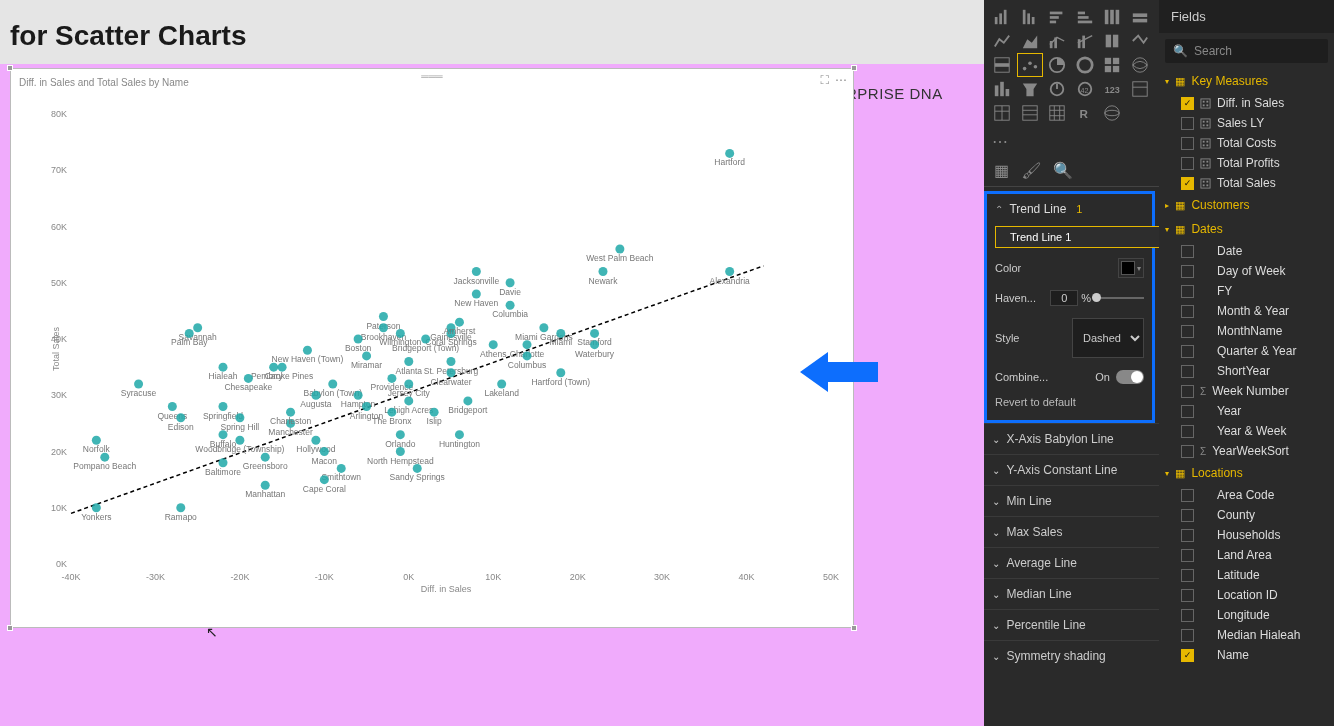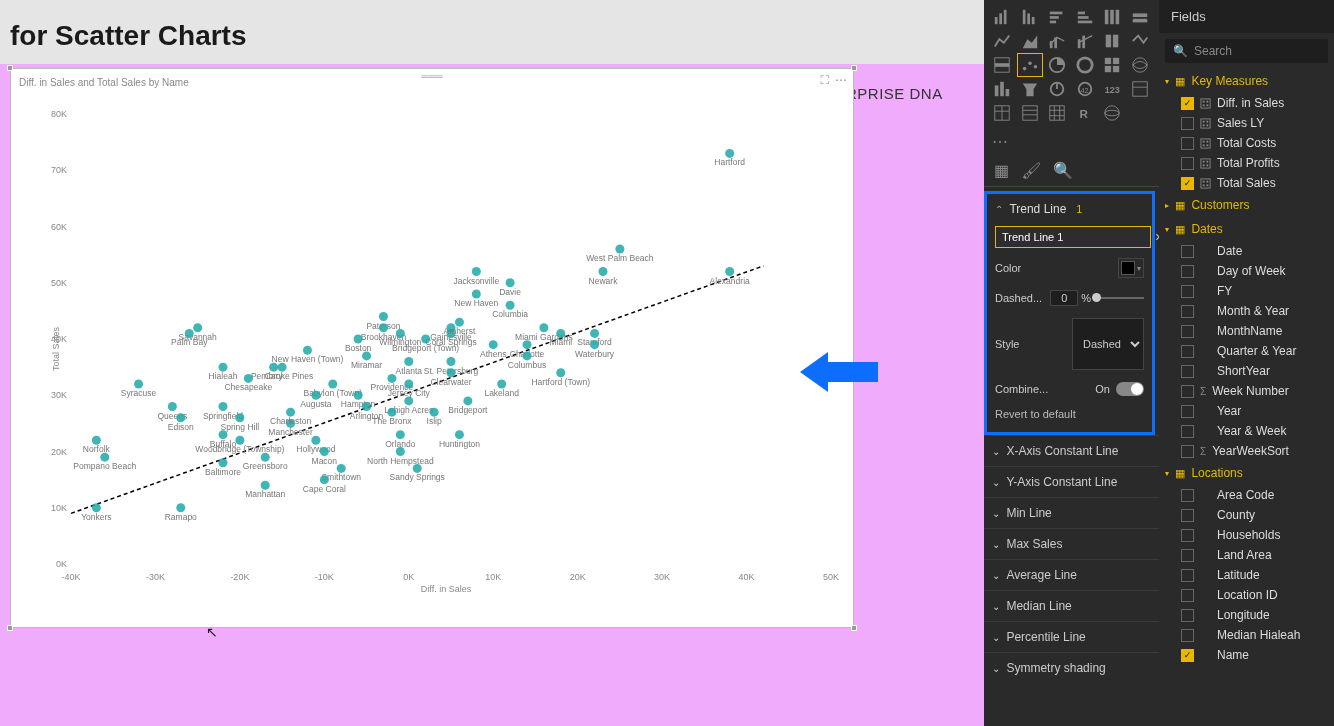--- a/index.html
+++ b/index.html
@@ -29,29 +29,29 @@
 .viz-icon { width: 24px; height: 22px; display: flex; align-items: center; justify-content: center; color: #888; cursor: pointer; }
 .viz-icon.selected { outline: 1px solid #e6b800; }
 .viz-tabs { display: flex; gap: 12px; padding: 8px 10px 6px 10px; border-bottom: 1px solid #444; }
 .viz-tab { color: #888; font-size: 16px; cursor: pointer; }
 .viz-tab.active { color: #fff; }
 .analytics-section { border: 3px solid #0d6efd; margin: 4px 4px 0 0; padding: 2px 0 6px 0; }
 .acc-head { display: flex; align-items: center; gap: 6px; padding: 6px 8px; font-size: 12px; color: #ddd; cursor: pointer; }
 .acc-head .chev { font-size: 10px; color: #aaa; }
 .acc-head .count { color: #e6b800; font-size: 11px; margin-left: 4px; }
 .trend-name-row { display:flex;align-items:center;gap:4px;padding:4px 8px; }
-.trend-name-input { flex:1; background:#2d2d2d; border:1px solid #e6b800; color:#fff; font-size:11px; padding:4px 6px; }
+.trend-name-input { flex:1; background:#2d2d2d; border:1px solid #e6b800; color:#fff; font-size:11px; padding:4px 14px; }
 .trend-close{ color:#ccc; font-size:14px; cursor:pointer; }
 .prop-row { display: flex; align-items: center; justify-content: space-between; padding: 6px 8px; font-size: 11px; color: #ccc; }
 .color-swatch { width: 14px; height: 14px; background: #000; border: 1px solid #555; }
 .color-swatch-wrap { display:flex;align-items:center;gap:2px;border:1px solid #444;padding:2px; }
 .trans-box{ width:28px;background:#1e1e1e;border:1px solid #444;color:#ccc;font-size:11px;text-align:center;padding:1px; }
 .slider{ width:48px;height:2px;background:#666;position:relative;margin-left:2px; }
 .slider::before{content:'';position:absolute;left:-4px;top:-4px;width:9px;height:9px;border-radius:50%;background:#ccc;}
-.style-select{ background:#1e1e1e;border:1px solid #444;color:#ccc;font-size:11px;padding:18px 6px;width:72px; }
+.style-select{ background:#1e1e1e;border:1px solid #444;color:#ccc;font-size:11px;padding:12px 6px;width:72px; }
 .toggle { width: 28px; height: 14px; background: #666; border-radius: 7px; position: relative; }
 .toggle.on { background: #888; }
 .toggle.on::after { content: ''; position: absolute; right: 1px; top: 1px; width: 12px; height: 12px; border-radius: 50%; background: #fff; }
 .revert { font-size: 11px; color: #bbb; padding: 6px 8px; cursor: pointer; }
 .acc-item { display: flex; align-items: center; gap: 6px; padding: 8px 8px; font-size: 12px; color: #ccc; cursor: pointer; border-top: 1px solid #3a3a3a; }
 .fields-panel { width: 175px; background: #2a2a2a; color: #ccc; display: flex; flex-direction: column; }
 .search-box { margin: 6px; background: #1e1e1e; border-radius: 2px; padding: 5px 8px; display: flex; align-items: center; gap: 6px; color: #888; font-size: 12px; }
 .field-group-head { display: flex; align-items: center; gap: 6px; padding: 5px 6px; font-size: 12px; color: #e6b800; cursor: pointer; }
 .field-group-head .tri { font-size: 8px; }
 .field-item { display: flex; align-items: center; gap: 6px; padding: 3px 4px 3px 22px; font-size: 12px; color: #ddd; cursor: pointer; }
@@ -462,21 +462,21 @@
       <span class="trend-close">×</span>
     </div>
     <div class="prop-row">
       <span>Color</span>
       <span class="color-swatch-wrap">
           <span class="color-swatch"></span>
           <span style="font-size:8px;color:#888;">▾</span>
         </span>
     </div>
     <div class="prop-row">
-      <span>Dashed...</span>
+      <span>Haven...</span>
       <span style="display:flex;align-items:center;gap:3px;">
         <input class="trans-box" value="0" style="">
         <span style="font-size:11px;">%</span>
         <span class="slider"></span>
       </span>
     </div>
     <div class="prop-row">
       <span>Style</span>
       <select class="style-select"><option>Dashed</option></select>
     </div>
@@ -485,21 +485,21 @@
       <span style="display:flex;align-items:center;gap:6px;">
           <span style="font-size:11px;">On</span>
           <span class="toggle on"></span>
         </span>
     </div>
     <div class="revert">Revert to default</div>
   </div>
   <div id="acc-list">
       <div class="acc-item">
         <span class="chev" style="font-size:10px;">⌄</span>
-        <span>X-Axis Constant Line</span>
+        <span>X-Axis Babylon Line</span>
       </div>
       <div class="acc-item">
         <span class="chev" style="font-size:10px;">⌄</span>
         <span>Y-Axis Constant Line</span>
       </div>
       <div class="acc-item">
         <span class="chev" style="font-size:10px;">⌄</span>
         <span>Min Line</span>
       </div>
       <div class="acc-item">

